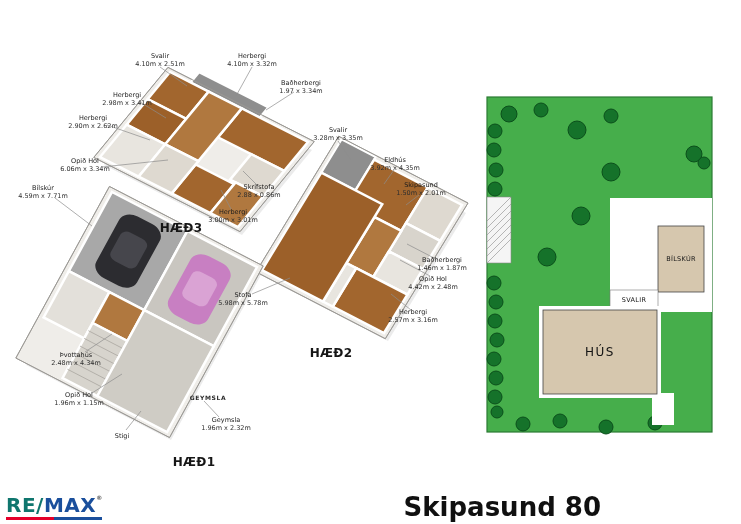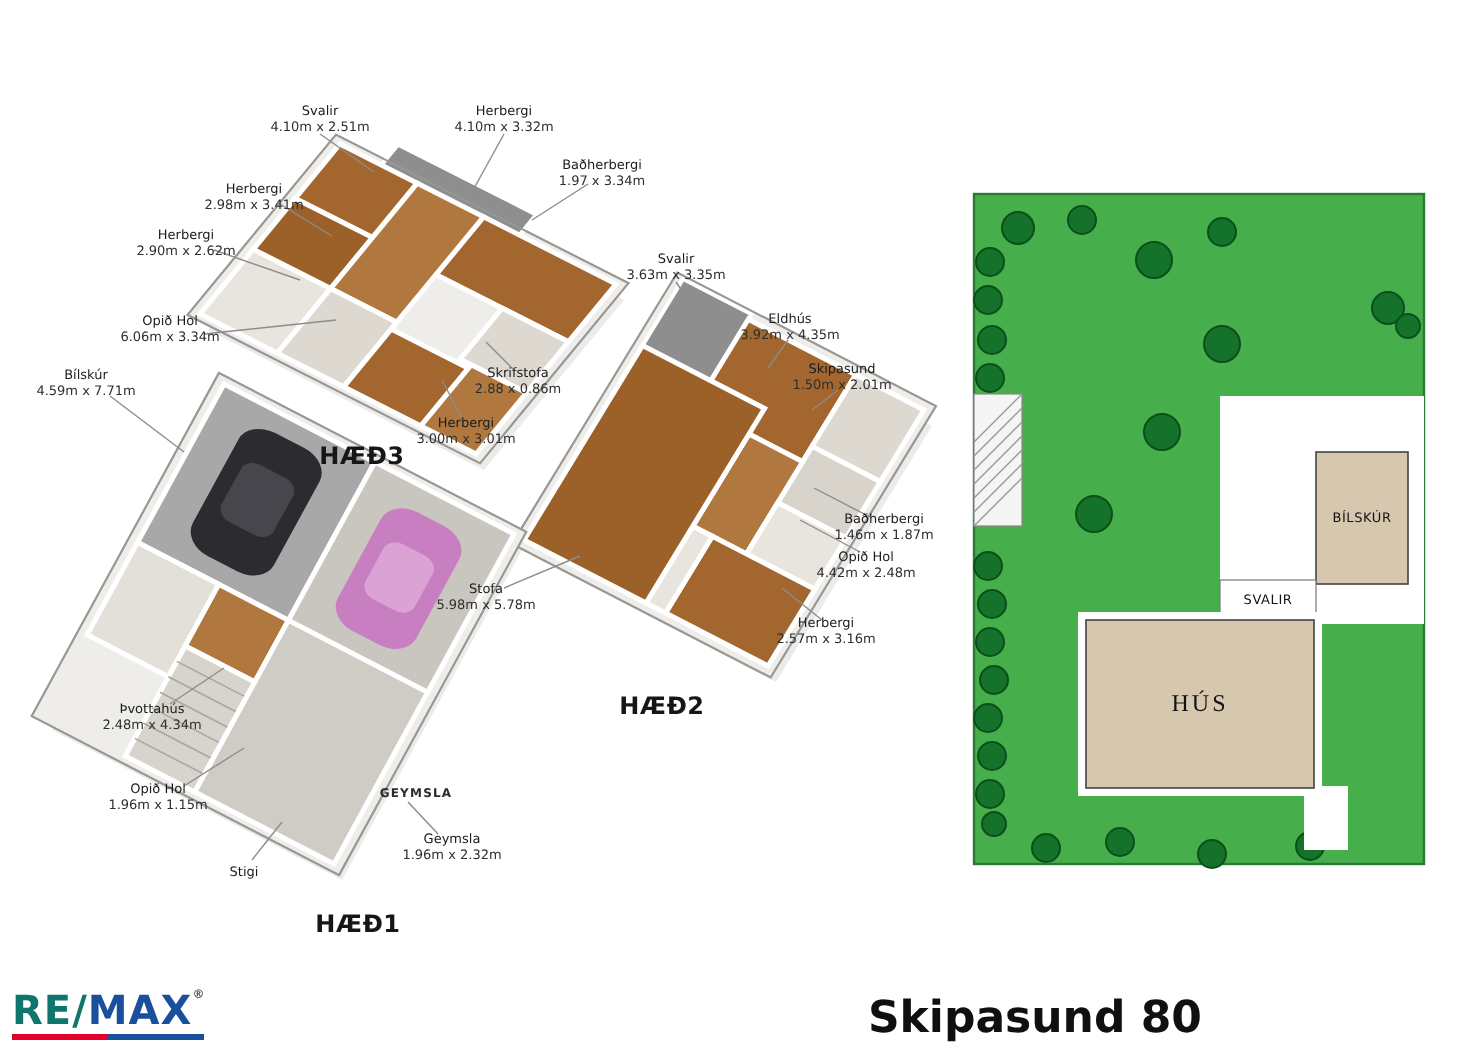--- a/index.html
+++ b/index.html
@@ -14,25 +14,25 @@
   .rlabel .rdims { display:block; color:#2f2f2f; }
 
   .floorname { position:absolute; transform:translate(-50%,-50%); font-size:12px;
                font-weight:bold; color:#161616; letter-spacing:.3px; z-index:3; }
 
   .geymsla-floor { position:absolute; transform:translate(-50%,-50%); font-size:6px;
                    font-weight:bold; letter-spacing:.6px; color:#2b2b2b; z-index:3; }
 
   .site-label { position:absolute; transform:translate(-50%,-50%); color:#131313;
                 white-space:nowrap; z-index:3; }
-  .hus-label { font-size:12px; letter-spacing:1.5px;font-family:Liberation Serif, serif; }
+  .hus-label { font-size:12px; letter-spacing:1.5px; }
   .bilskur-label { font-size:6.5px; letter-spacing:.3px; }
   .svalir-label { font-size:6.5px; letter-spacing:.3px; }
 
-  .title { position:absolute; right:16px; bottom:2px; font-size:22px; font-weight:700;
+  .title { position:absolute; right:16px; bottom:2px; font-size:26px; font-weight:700;
            color:#101010; z-index:3; }
 
   .remax { position:absolute; left:6px; bottom:4px; z-index:3; width:96px; }
   .remax-word { font-weight:800; font-size:20px; letter-spacing:.5px; line-height:1; }
   .remax-word .re, .remax-word .slash { color:#0f766e; }
   .remax-word .max { color:#1a4f9c; }
   .remax-word .reg { font-size:6px; vertical-align:top; color:#555; }
   .remax-bars { display:flex; height:3px; margin-top:2px; }
   .remax-bars .bar-red { flex:1; background:#e4002b; }
   .remax-bars .bar-blue { flex:1; background:#1a4f9c; }
@@ -207,21 +207,21 @@
     <span class="rdims">2.88 x 0.86m</span>
   </div>
   <div class="rlabel" style="left:233px;top:216px">
     <span class="rname">Herbergi</span>
     <span class="rdims">3.00m x 3.01m</span>
   </div>
   <div class="floorname" style="left:181px;top:228px">HÆÐ3</div>
 
   <div class="rlabel" style="left:338px;top:134px">
     <span class="rname">Svalir</span>
-    <span class="rdims">3.63m x 3.35m</span>
+    <span class="rdims">3.28m x 3.35m</span>
   </div>
   <div class="rlabel" style="left:395px;top:164px">
     <span class="rname">Eldhús</span>
     <span class="rdims">3.92m x 4.35m</span>
   </div>
   <div class="rlabel" style="left:421px;top:189px">
     <span class="rname">Skipasund</span>
     <span class="rdims">1.50m x 2.01m</span>
   </div>
   <div class="rlabel" style="left:442px;top:264px">
@@ -256,21 +256,21 @@
   </div>
   <div class="rlabel" style="left:122px;top:436px">
     <span class="rname">Stigi</span>
     <span class="rdims"></span>
   </div>
   <div class="rlabel" style="left:226px;top:424px">
     <span class="rname">Geymsla</span>
     <span class="rdims">1.96m x 2.32m</span>
   </div>
   <div class="geymsla-floor" style="left:208px;top:397px">GEYMSLA</div>
-  <div class="floorname" style="left:179px;top:462px">HÆÐ1</div>
+  <div class="floorname" style="left:194px;top:462px">HÆÐ1</div>
 
   <div class="site-label hus-label" style="left:600px;top:352px">HÚS</div>
   <div class="site-label bilskur-label" style="left:681px;top:259px">BÍLSKÚR</div>
   <div class="site-label svalir-label" style="left:634px;top:300px">SVALIR</div>
 
   <div class="remax">
     <div class="remax-word"><span class="re">RE</span><span class="slash">/</span><span class="max">MAX</span><span class="reg">®</span></div>
     <div class="remax-bars">
         <span class="bar-red"></span>
         <span class="bar-blue"></span>

